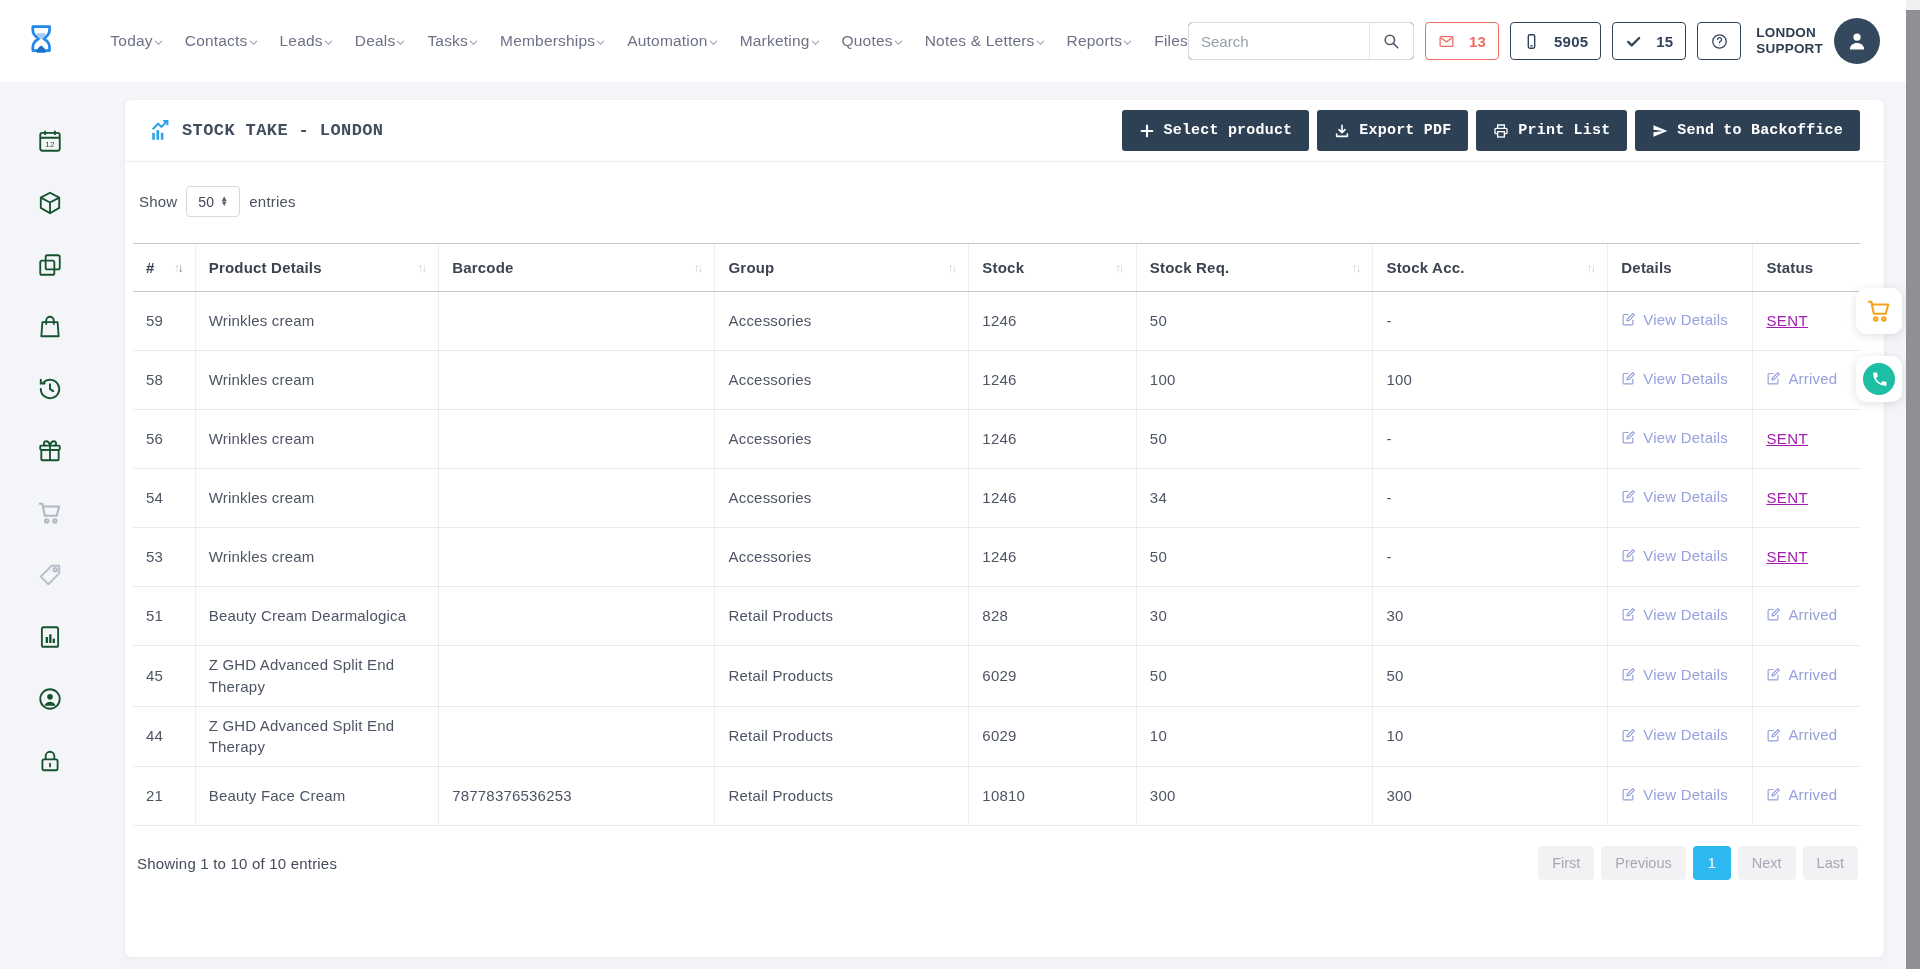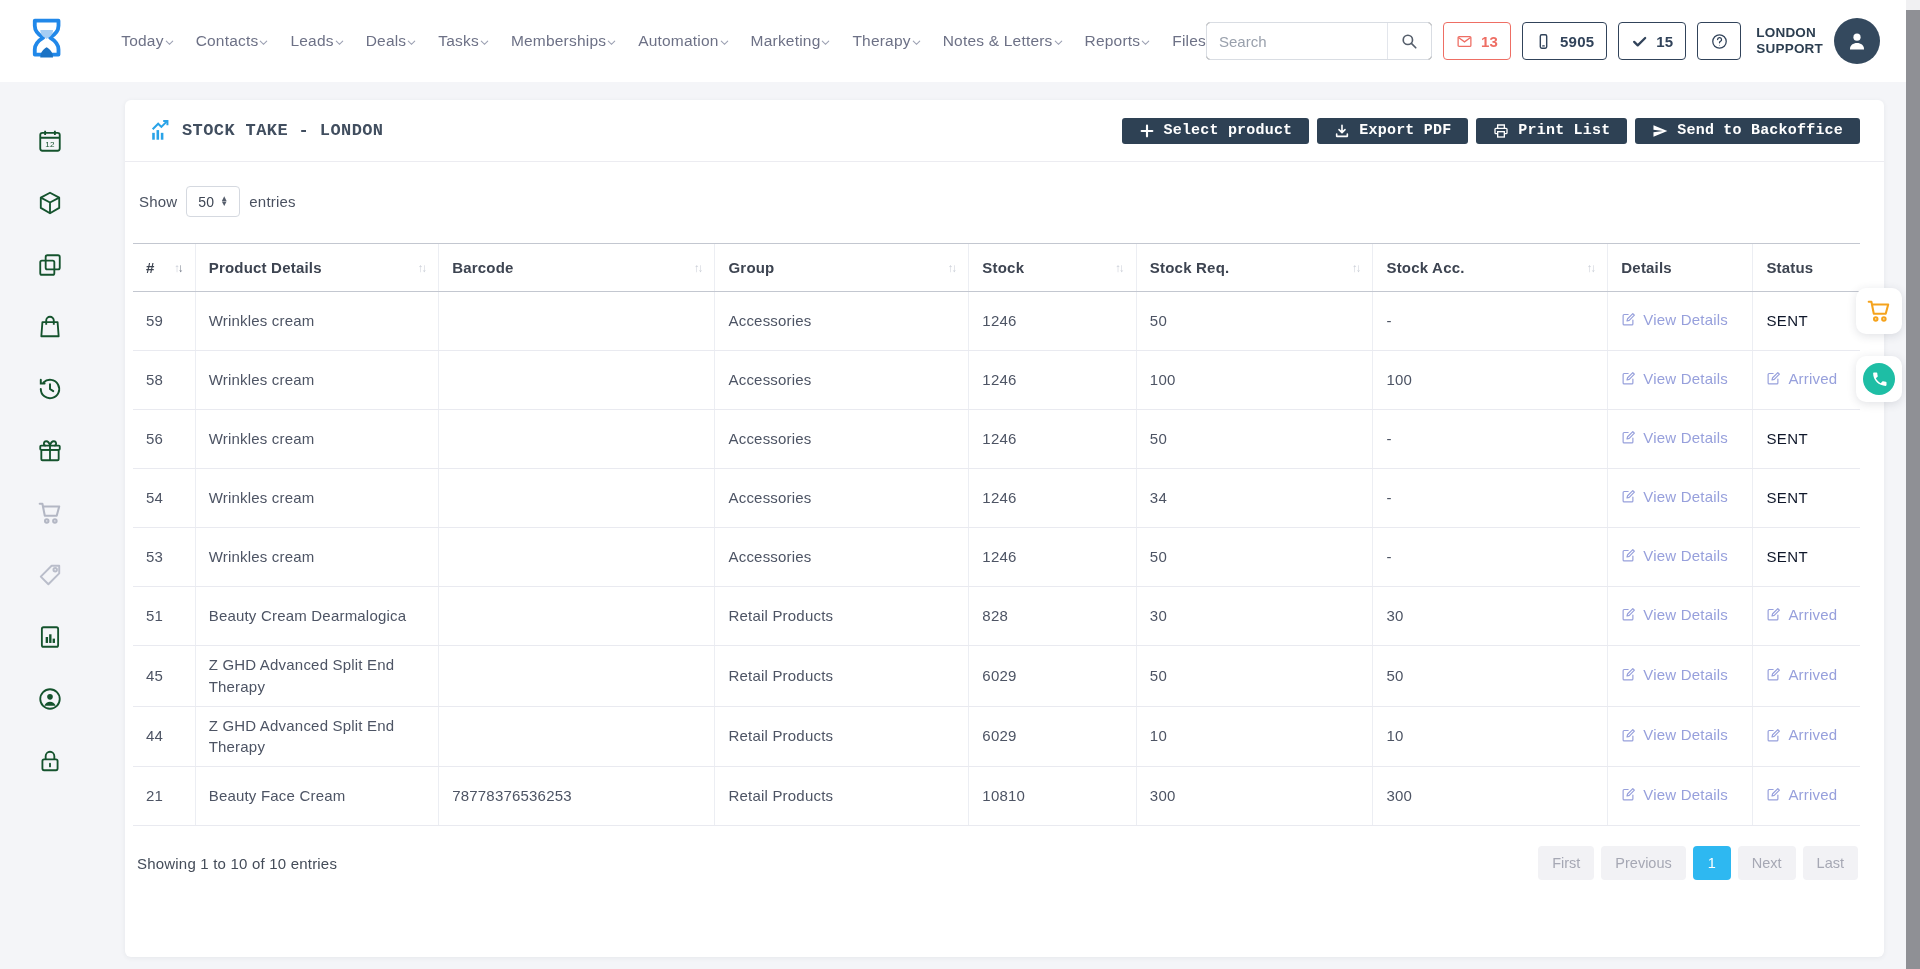--- a/index.html
+++ b/index.html
@@ -38,21 +38,21 @@
     font-family: inherit; color: #3e4654; min-width: 0;
   }
   .search-box input::placeholder { color: #99a0ac; }
   .search-btn {
     width: 44px; border: 0; border-left: 1px solid #e3e6ec; background: #fff;
     display: flex; align-items: center; justify-content: center; cursor: pointer;
   }
   .search-btn .icon { width: 18px; height: 18px; color: #555e6b; }
   .pill {
     height: 38px; border-radius: 4px; border: 1px solid #31435a;
-    display: flex; align-items: center; gap: 8px; padding: 0 12px;
+    display: flex; align-items: center; gap: 14px; padding: 0 12px;
     font-size: 15px; font-weight: 700; color: #31435a; background: #fff; cursor: pointer;
     white-space: nowrap;
   }
   .pill .icon { width: 17px; height: 17px; }
   .pill.alert { border-color: var(--alert-red, #ee6e64); color: var(--alert-red, #ee6e64); }
   .help-btn {
     width: 44px; height: 38px; border: 1px solid #31435a; border-radius: 4px;
     background: #fff; display: flex; align-items: center; justify-content: center; cursor: pointer;
   }
   .help-btn .icon { width: 19px; height: 19px; color: #31435a; }
@@ -88,21 +88,21 @@
   }
   .page-title { display: flex; align-items: center; gap: 11px; }
   .page-title .icon { width: 22px; height: 22px; color: #29a3e8; }
   .page-title span {
     font-size: 17px; font-weight: 700; color: #414e5f; letter-spacing: .4px;
   }
   .actions { display: flex; gap: 8px; }
   .btn {
     display: flex; align-items: center; gap: 9px; border: 0; cursor: pointer;
     background: var(--button-navy, #2e4154); color: #fff; border-radius: 3px;
-    font-family: inherit; font-size: 15px; font-weight: 700; padding: 0 17px; height: 26px;
+    font-family: inherit; font-size: 15px; font-weight: 700; padding: 0 17px; height: 41px;
     letter-spacing: .2px;
   }
   .btn .icon { width: 16px; height: 16px; }
 
   .card-body { padding: 22px 24px 0 8px; }
   .show-row { display: flex; align-items: center; gap: 9px; margin: 2px 0 26px 6px;
     font-size: 15px; color: #4a5160; }
   .page-size {
     width: 54px; height: 31px; border: 1px solid #d5d9e0; border-radius: 4px;
     display: flex; align-items: center; justify-content: center; gap: 6px;
@@ -126,21 +126,21 @@
   tbody td {
     border-bottom: 1px solid #e9eaf0; height: 59px; padding: 8px 13px;
     font-size: 15px; color: #4d5464; background: #fff; line-height: 1.45;
     word-wrap: break-word;
   }
   .link {
     color: var(--link-periwinkle, #97a0dc); display: inline-flex; align-items: center;
     gap: 7px; cursor: pointer; white-space: nowrap;
   }
   .link .icon { width: 15px; height: 15px; }
-  .status-sent { color: #0f172a; font-weight: 500; letter-spacing: .4px; }
+  .status-sent { color: #a21caf; font-weight: 500; letter-spacing: .4px; text-decoration: underline; }
 
   
   .card-footer {
     display: flex; align-items: center; justify-content: space-between;
     margin: 20px 2px 0 4px; padding-bottom: 18px;
   }
   .summary { font-size: 15px; color: #444c59; }
   .pagination { display: flex; gap: 7px; }
   .page-btn {
     min-width: 38px; padding: 9px 14px; border-radius: 4px; border: 0;
@@ -246,21 +246,21 @@
       </div>
       <div class="nav-item">
         <span>Marketing</span>
         <span class="icon">
           <svg viewBox="0 0 24 24" fill="none" stroke="currentColor" stroke-width="2.4" stroke-linecap="round">
             <path d="M5 9l7 7 7-7"></path>
           </svg>
         </span>
       </div>
       <div class="nav-item">
-        <span>Therapy</span>
+        <span>Quotes</span>
         <span class="icon">
           <svg viewBox="0 0 24 24" fill="none" stroke="currentColor" stroke-width="2.4" stroke-linecap="round">
             <path d="M5 9l7 7 7-7"></path>
           </svg>
         </span>
       </div>
       <div class="nav-item">
         <span>Notes &amp; Letters</span>
         <span class="icon">
           <svg viewBox="0 0 24 24" fill="none" stroke="currentColor" stroke-width="2.4" stroke-linecap="round">

